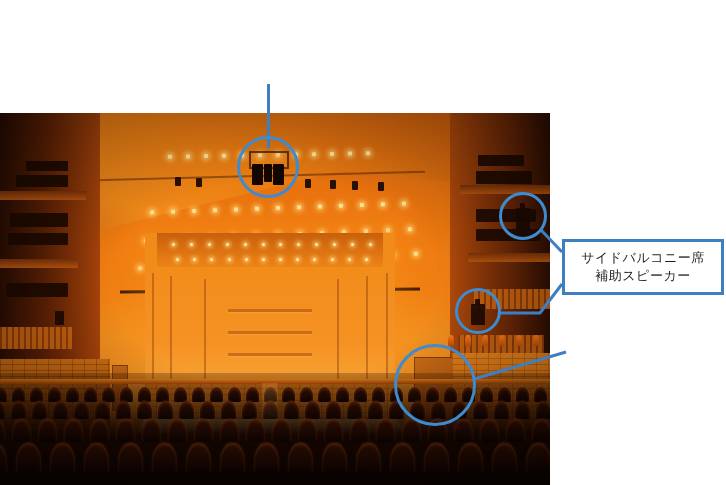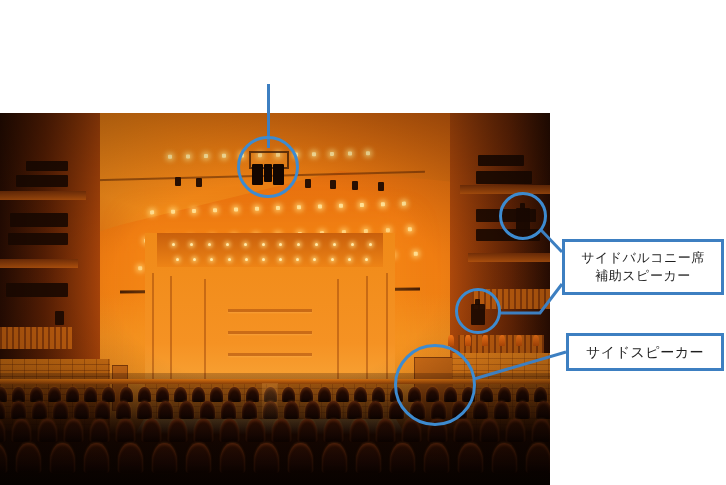--- a/index.html
+++ b/index.html
@@ -433,17 +433,14 @@
   <div class="ring" id="ring-side"></div>
 
 
   <div class="callout" id="co-balc">
     <div>
       <span>サイドバルコニー席</span>
       <span>補助スピーカー</span>
     </div>
   </div>
 
-  <div class="callout" id="co-side">
-    <span>サイドスピーカー</span>
-  </div>
 
 </div>
 
 </body></html>

